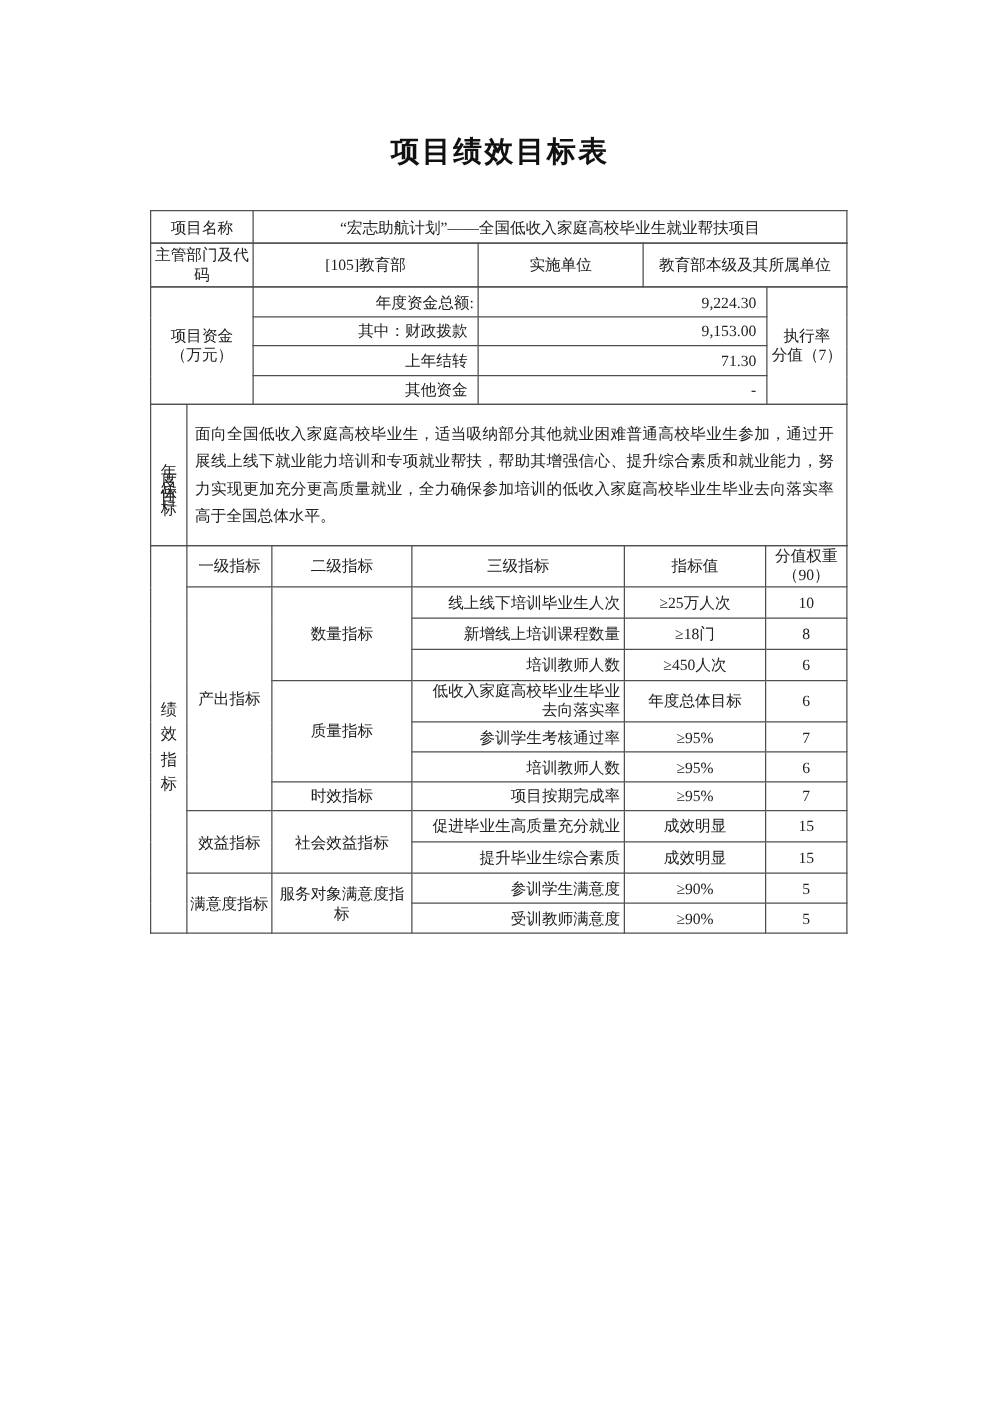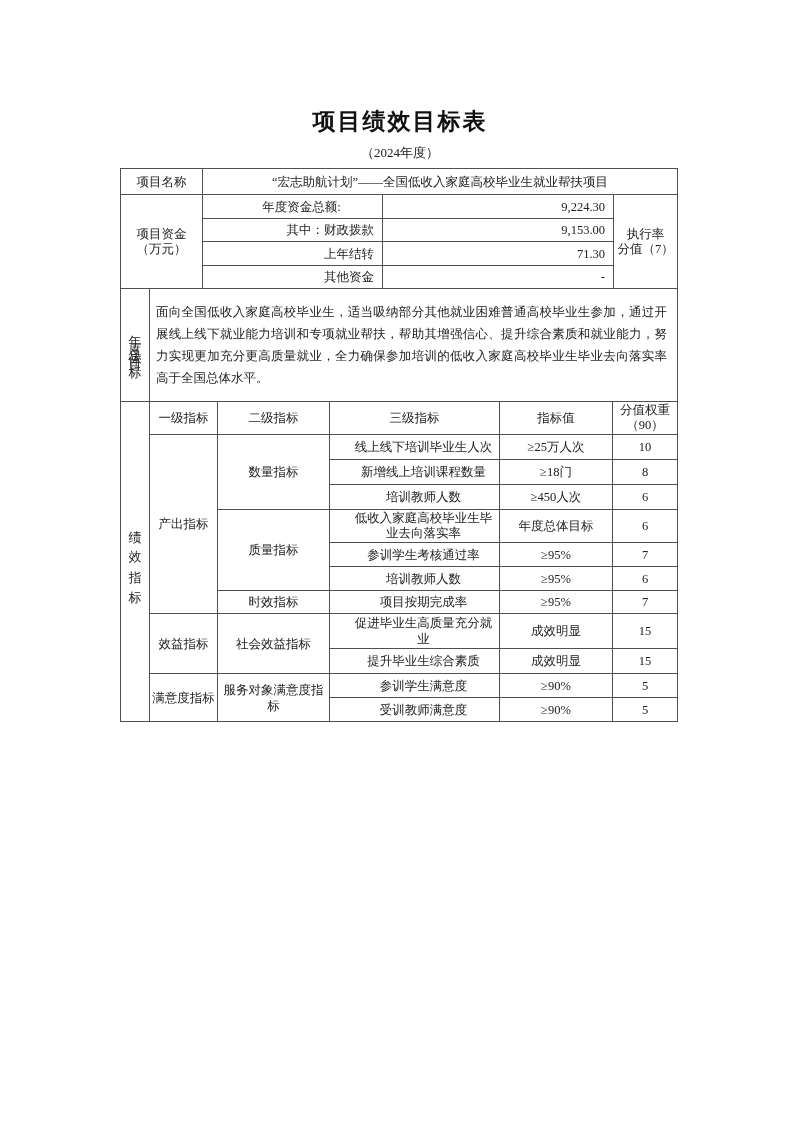--- a/index.html
+++ b/index.html
@@ -19,21 +19,21 @@
     position:absolute; top:144px; left:0; width:100%;
     text-align:center; font-size:13px;
   }
   .tablewrap { position:absolute; left:120px; top:168px; width:557px; }
   table { border-collapse:collapse; width:557px; table-layout:fixed; }
   table + table { margin-top:-1px; }
   td {
     border:1px solid var(--line); text-align:center; vertical-align:middle;
     font-size:12.5px; line-height:16px; padding:1px 3px; overflow:hidden;
   }
-  .ta-l { text-align:center; padding-left:21px;font-family:Liberation Serif, serif; }
+  .ta-l { text-align:right; padding-left:9px;font-family:Liberation Serif, serif; }
   .ta-r { text-align:right; padding-right:8px; }
   .goal-text {
     text-align:justify; padding:6px 10px 6px 6px; font-size:12.5px; line-height:22px;
   }
   .two-line div { line-height:15px; }
   .vert {
     display:inline-block; writing-mode:vertical-lr; text-orientation:upright;
     letter-spacing:6px; line-height:1; font-size:13px;
   }
   .vert-loose { letter-spacing:20px; }
@@ -41,37 +41,52 @@
     position:absolute; top:1027px; left:0; width:100%;
     text-align:center; font-size:13px;
   }
 </style>
 </head>
 <body>
 
 <div class="page">
 
   <h1 class="title">项目绩效目标表</h1>
-  <div class="subtitle">（2024年度）</div>
 
   <div class="tablewrap">
 
     <table>
       <colgroup>
           <col style="width:82px">
           <col style="width:475px">
         </colgroup>
       <tbody>
           <tr style="height:26px">
         <td>项目名称</td>
         <td>“宏志助航计划”——全国低收入家庭高校毕业生就业帮扶项目</td>
       </tr>
     </tbody>
       </table>
 
+    <table>
+      <colgroup>
+          <col style="width:82px">
+          <col style="width:180px">
+          <col style="width:132px">
+          <col style="width:163px">
+        </colgroup>
+      <tbody>
+          <tr style="height:25px">
+        <td>主管部门及代码</td>
+        <td>[105]教育部</td>
+        <td>实施单位</td>
+        <td>教育部本级及其所属单位</td>
+      </tr>
+    </tbody>
+      </table>
 
     <table>
       <colgroup>
           <col style="width:82px">
           <col style="width:180px">
           <col style="width:231px">
           <col style="width:64px">
         </colgroup>
       <tbody>
           <tr style="height:24px">

